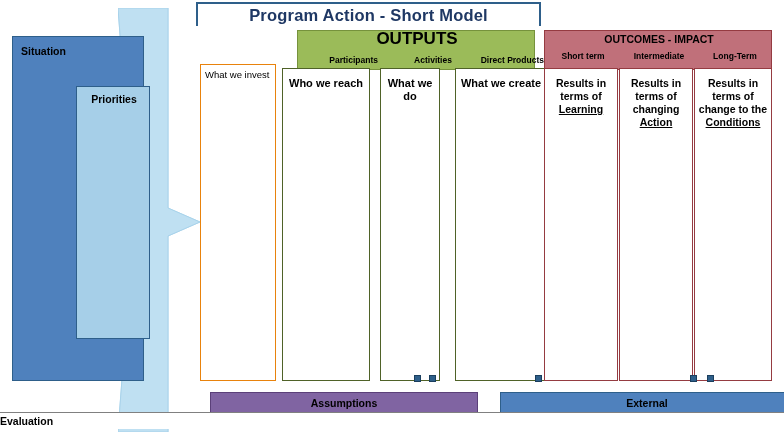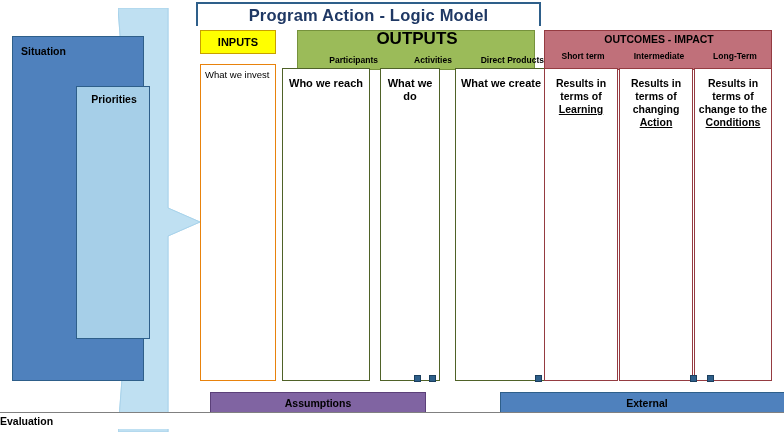--- a/index.html
+++ b/index.html
@@ -123,21 +123,21 @@
   #oc2{left:619px;width:74px;}
   #oc3{left:694px;width:78px;}
   .oc-col .lbl{
     position:absolute;left:2px;top:8px;width:calc(100% - 4px);
     text-align:center;font-size:10.5px;font-weight:bold;color:#000;line-height:13px;
   }
   .u{text-decoration:underline;}
 
   
   #assumptions{
-    left:210px;top:392px;width:216px;height:22px;
+    left:210px;top:392px;width:268px;height:22px;
     background:#8064a2;border:1px solid #5b4079;
     text-align:center;line-height:20px;
     font-size:10.5px;font-weight:bold;color:#000;
   }
   #external{
     left:500px;top:392px;width:294px;height:22px;
     background:#4f81bd;border:1px solid #2e5f8a;
     text-align:center;line-height:20px;
     font-size:10.5px;font-weight:bold;color:#000;
   }
@@ -163,30 +163,29 @@
 </head>
 <body>
 
 <div id="canvas">
 
   <svg class="abs" id="arrow" viewBox="0 0 82 424" width="82" height="424">
     <polygon points="0,0 50,0 50,200 82,214 50,228 50,424 0,424 16,212" fill="#bfe0f2" stroke="#bfe0f2"></polygon>
     <polygon points="0,0 50,0 50,200 82,214 50,228 50,424 0,424 16,212" fill="#bfe0f2" stroke="#a8d2ea" stroke-width="1"></polygon>
   </svg>
 
-  <div class="abs" id="title">Program Action - Logic  Model</div>
+  <div class="abs" id="title">Program Action - Short  Model</div>
 
   <div class="abs" id="situation">
     <span id="situation-label">Situation</span>
   </div>
   <div class="abs" id="priorities">
     <span id="priorities-label">Priorities</span>
   </div>
 
-  <div class="abs" id="inputs-head">INPUTS</div>
   <div class="abs" id="inputs-body">
     <span id="inputs-text">What we invest</span>
   </div>
 
   <div class="abs" id="outputs-head">
     <div class="ttl">OUTPUTS</div>
     <div class="subs">
       <span>Participants</span>
       <span>Activities</span>
       <span>Direct Products</span>

